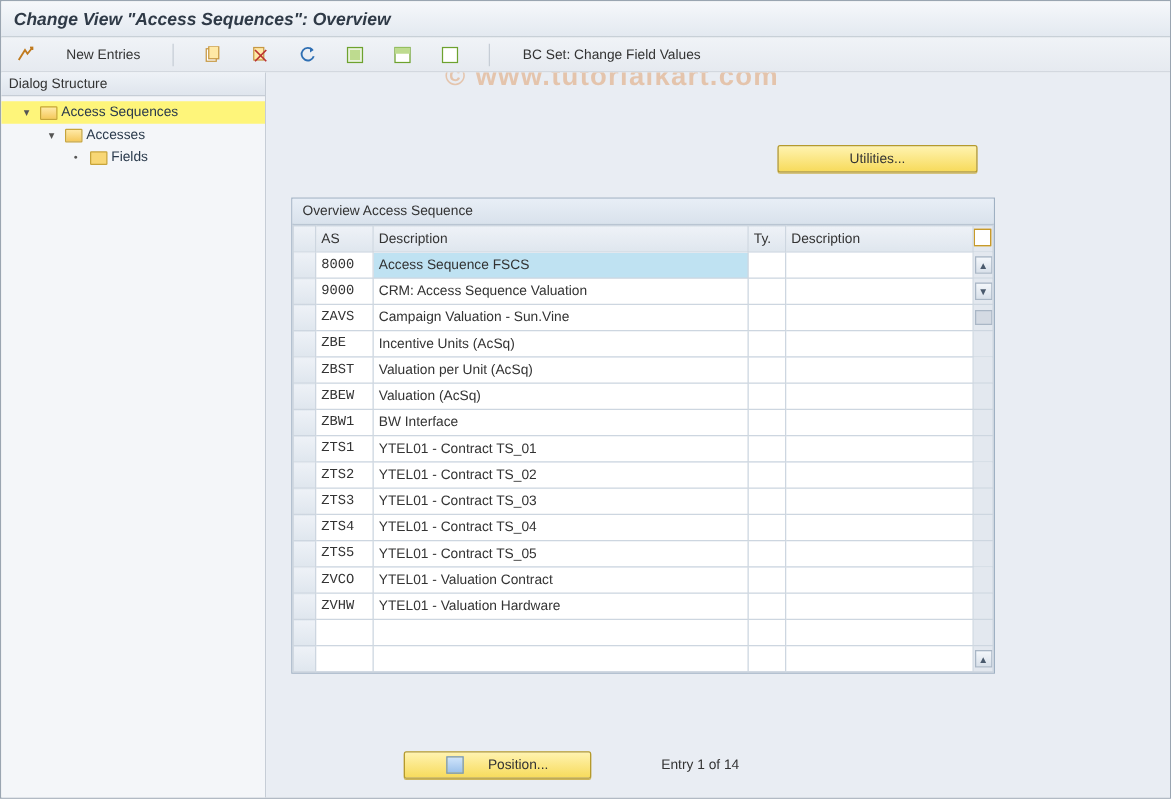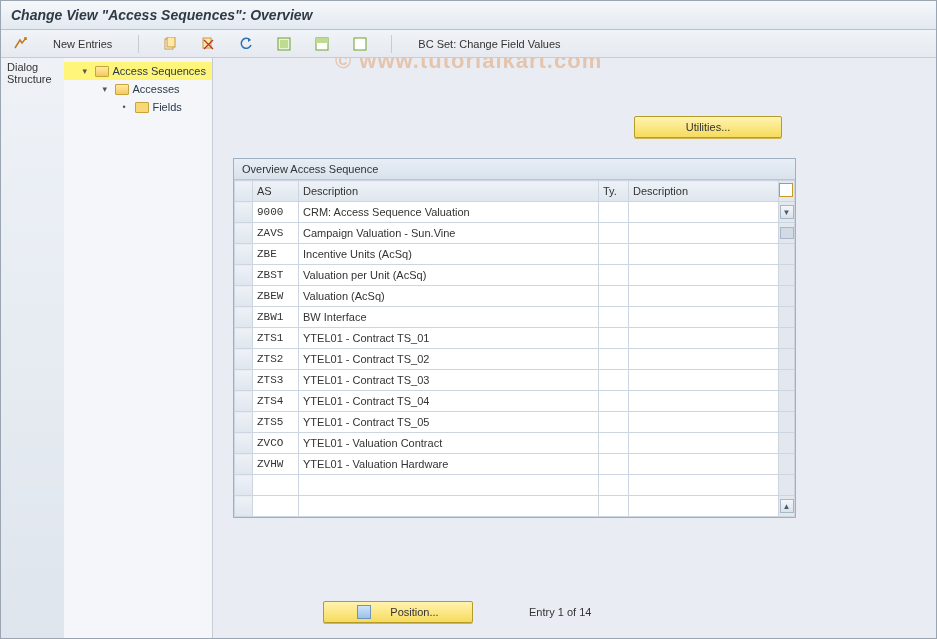--- a/index.html
+++ b/index.html
@@ -42,21 +42,21 @@
   .tb-sep { width:1px; height:18px; background:#c6cdd6; margin:0 4px; }
 
   .main {
     display:flex;
     height: calc(100% - 28px - 28px);
   }
   .sidebar {
     width: 212px;
     border-right:1px solid #c6cdd6;
     background:#f4f6f9;
-    display:flex; flex-direction:row;
+    display:flex; flex-direction:column;
   }
   .sidebar-header{
     background:linear-gradient(#eef2f7,#dfe5ed);
     border-bottom:1px solid #c6cdd6;
     padding:3px 6px;
     color:#333;
   }
   .tree { padding:4px 0; }
   .tree-row {
     display:flex; align-items:center;
@@ -78,40 +78,40 @@
 
   .content {
     flex:1;
     position:relative;
     background:#e9edf3;
     overflow:hidden;
   }
 
   .watermark {
     position:absolute;
-    top:-10px; left:122px;
+    top:-10px; left:143px;
     font-size:22px;
     color: rgba(221,120,40,0.35);
     font-weight:bold;
     letter-spacing:1px;
     pointer-events:none;
   }
 
   .util-btn, .pos-btn {
     position:absolute;
     background:linear-gradient(#fff3b0,#f7db5c);
     border:1px solid #b59a2c;
     border-radius:2px;
     height:22px;
     display:flex; align-items:center; justify-content:center;
     font-size:11px; color:#333;
     box-shadow:0 1px 0 #cdb55a;
     cursor:pointer;
   }
-  .util-btn { top:58px; right:154px; width:148px; }
+  .util-btn { top:58px; right:154px; width:160px; }
 
   .grid-panel {
     position:absolute;
     top:100px; left:20px; right:140px;
     border:1px solid #9fb0c2;
     background:#f7f9fc;
     box-shadow:0 0 0 1px #d3dbe4 inset;
   }
   .grid-title {
     background:linear-gradient(#e8eef6,#d9e2ec);
@@ -279,20 +279,30 @@
               <th>AS</th>
               <th>Description</th>
               <th>Ty.</th>
               <th>Description</th>
               <th class="col-scroll"><span class="conf-icon"></span></th>
             </tr>
           </thead>
           <tbody id="grid-body">
               <tr>
                 <td class="rowhdr"></td>
+                <td class="cell-as">8000</td>
+                <td class="cell-editable selected-cell">Access Sequence FSCS</td>
+                <td class="cell-as"></td>
+                <td class="cell-editable"></td>
+                <td class="col-scroll">
+                  <div class="scroll-btn">▲</div>
+                </td>
+              </tr>
+              <tr>
+                <td class="rowhdr"></td>
                 <td class="cell-as">9000</td>
                 <td class="cell-editable">CRM: Access Sequence Valuation</td>
                 <td class="cell-as"></td>
                 <td class="cell-editable"></td>
                 <td class="col-scroll">
                   <div class="scroll-btn">▼</div>
                 </td>
               </tr>
               <tr>
                 <td class="rowhdr"></td>

